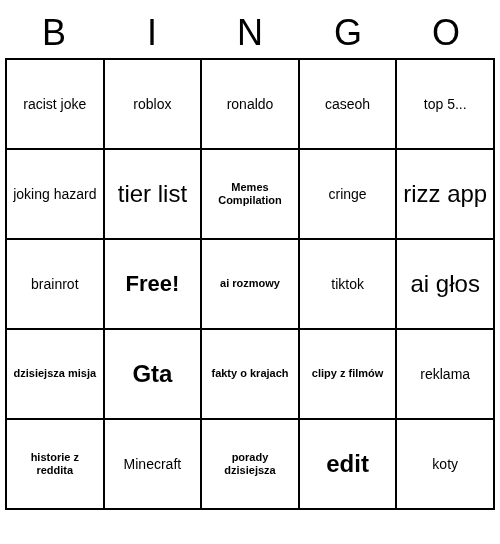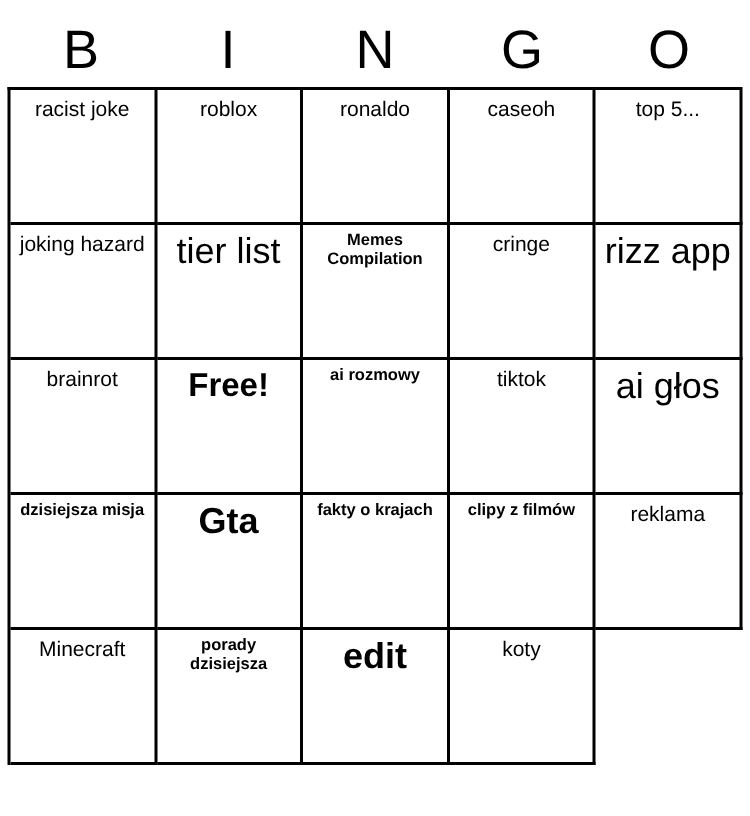--- a/index.html
+++ b/index.html
@@ -41,21 +41,21 @@
       display: grid;
       grid-template-columns: repeat(5, 1fr);
       border-top: 2px solid #000;
       border-left: 2px solid #000;
     }
 
     .bingo-cell {
       border-right: 2px solid #000;
       border-bottom: 2px solid #000;
       display: flex;
-      align-items: flex-start;
+      align-items: center;
       justify-content: center;
       text-align: center;
       min-height: 90px;
       padding: 4px;
       line-height: 1.2;
     }
 
     .bingo-cell .cell-text {
       font-size: 14px;
     }
@@ -145,20 +145,23 @@
       <div class="bingo-cell">
         <span class="cell-text small">fakty o krajach</span>
       </div>
       <div class="bingo-cell">
         <span class="cell-text small">clipy z filmów</span>
       </div>
       <div class="bingo-cell">
         <span class="cell-text ">reklama</span>
       </div>
       <div class="bingo-cell">
+        <span class="cell-text small">historie z reddita</span>
+      </div>
+      <div class="bingo-cell">
         <span class="cell-text ">Minecraft</span>
       </div>
       <div class="bingo-cell">
         <span class="cell-text small">porady dzisiejsza</span>
       </div>
       <div class="bingo-cell">
         <span class="cell-text xlarge">edit</span>
       </div>
       <div class="bingo-cell">
         <span class="cell-text ">koty</span>

